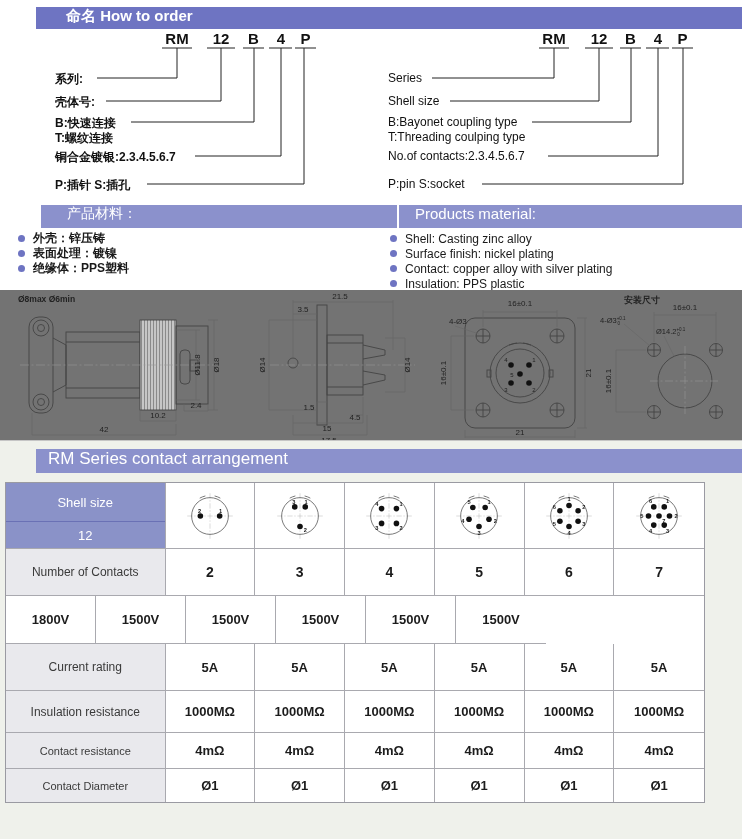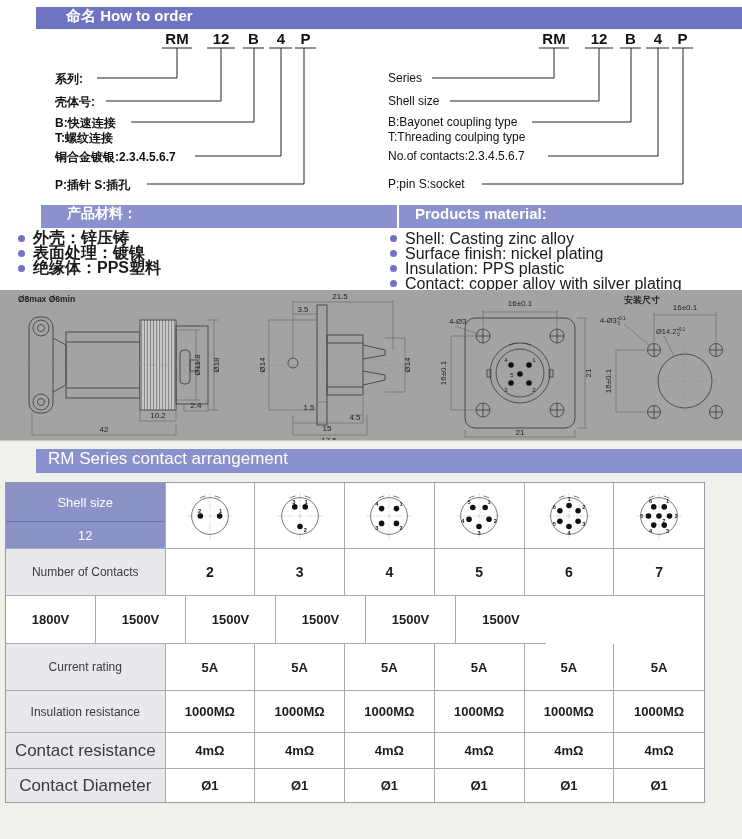--- a/index.html
+++ b/index.html
@@ -5,49 +5,49 @@
   html,body{margin:0;padding:0;}
   body{
     width:742px;height:839px;position:relative;background:#ffffff;
     font-family:"Liberation Sans","DejaVu Sans",sans-serif;color:#222;
     overflow:hidden;
   }
   .abs{position:absolute;}
   .lower-bg{top:441px;left:0;width:742px;height:398px;background:#eff1eb;}
   .bar{color:#fff;display:flex;align-items:flex-start;box-sizing:border-box;margin-left:36px;}
   .bar1{top:7px;left:0;width:742px;height:22px;background:#6e74c2;font-size:15px;font-weight:bold;padding-left:30px;}
-  .barM{top:205px;height:23px;background:#8b91cc;font-weight:bold;}
+  .barM{top:205px;height:23px;background:#8b91cc;font-weight:normal;}
   .barM.cn{left:5px;width:356px;font-size:14px;padding-left:26px;}
   .barM.en{left:363px;width:363px;font-size:15px;padding-left:16px;}
   .barRM{top:449px;left:0;width:742px;height:24px;background:#8b91cc;font-size:17px;padding-left:12px;z-index:2;}
   .order{top:30px;left:0;width:742px;height:172px;}
   .tok{position:absolute;top:0;font-size:15px;font-weight:bold;text-align:center;color:#111;}
   .olabel{position:absolute;font-size:12px;color:#111;white-space:nowrap;}
   .olabel.cn{font-weight:bold;}
   .bullets{top:231px;width:350px;}
-  .bullets .it{display:flex;align-items:center;height:15px;font-size:16px;color:#1a1a1a;white-space:nowrap;}
+  .bullets .it{display:flex;align-items:center;height:15px;font-size:12px;color:#1a1a1a;white-space:nowrap;}
   .bullets .dot{width:7px;height:7px;border-radius:50%;background:#6e74c2;margin-right:8px;flex:0 0 7px;}
   .bullets.cn{left:18px;}
   .bullets.cn .it{font-weight:bold;}
   .bullets.en{left:390px;}
-  .drawings{top:290px;left:0;width:742px;height:151px;background:#a3a3a3;border-bottom:1px solid #c5c5c5;box-sizing:border-box;}
+  .drawings{top:290px;left:0;width:742px;height:151px;background:#737373;border-bottom:1px solid #c5c5c5;box-sizing:border-box;}
   .dwg{position:absolute;top:0;}
   svg text{font-family:"Liberation Sans","DejaVu Sans",sans-serif;fill:#222;}
   .tbl{top:482px;left:5px;width:700px;border:1px solid #9a9aa2;background:#fff;z-index:2;box-sizing:border-box;}
   .trow{display:flex;}
   .tcell{box-sizing:border-box;border-right:1px solid #a9a9af;border-bottom:1px solid #a9a9af;
          display:flex;align-items:center;justify-content:center;text-align:center;}
   .tcell:last-child{border-right:none;}
   .trow:last-child .tcell{border-bottom:none;}
   .lcell{width:160px;background:#e9e9ed;color:#3a3a3a;font-size:12px;flex-direction:column;}
   .dcell{width:90px;background:#fff;font-size:13px;font-weight:bold;color:#1c1c1c;}
   .hpurple{background:#8a92c8;color:#fff;padding:0;align-items:stretch;}
   .hpurple .half1{height:39px;display:flex;align-items:center;justify-content:center;font-size:13px;}
   .hpurple .half2{height:26px;display:flex;align-items:center;justify-content:center;font-size:13px;border-top:1px solid #6a71b5;}
-  .small-label{font-size:17px;}
+  .small-label{font-size:11px;}
   .pincell{padding:0;}
 </style>
 </head>
 <body>
 
 <div class="abs lower-bg"></div>
 
 <div class="abs bar bar1">
   <span>命名 How to order</span>
 </div>
@@ -130,25 +130,25 @@
   <div class="it">
       <span class="dot"></span>
       <span>Shell: Casting zinc alloy</span>
     </div>
   <div class="it">
       <span class="dot"></span>
       <span>Surface finish: nickel plating</span>
     </div>
   <div class="it">
       <span class="dot"></span>
+      <span>Contact: copper alloy with silver plating</span>
+    </div>
+  <div class="it">
+      <span class="dot"></span>
       <span>Insulation: PPS plastic</span>
-    </div>
-  <div class="it">
-      <span class="dot"></span>
-      <span>Contact: copper alloy with silver plating</span>
     </div>
 </div>
 
 <div class="abs drawings">
 
   <svg class="dwg" style="left:8px;" width="235" height="150" viewBox="0 0 235 150">
     <defs>
       <pattern id="kn" width="3" height="4" patternUnits="userSpaceOnUse">
         <rect width="3" height="4" fill="#c6c6c6"></rect>
           <line x1="1.5" y1="0" x2="1.5" y2="4" stroke="#8a8a8a" stroke-width="1"></line>

